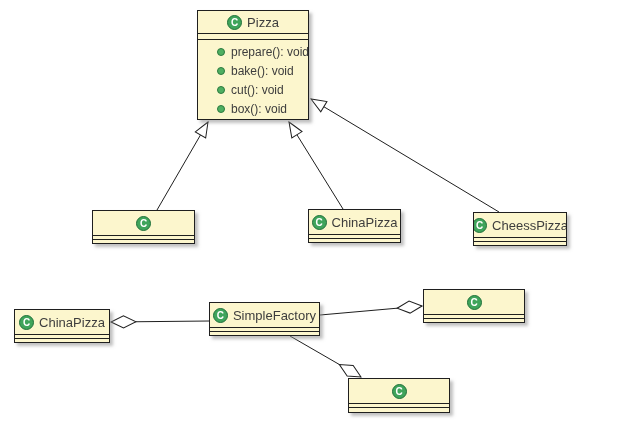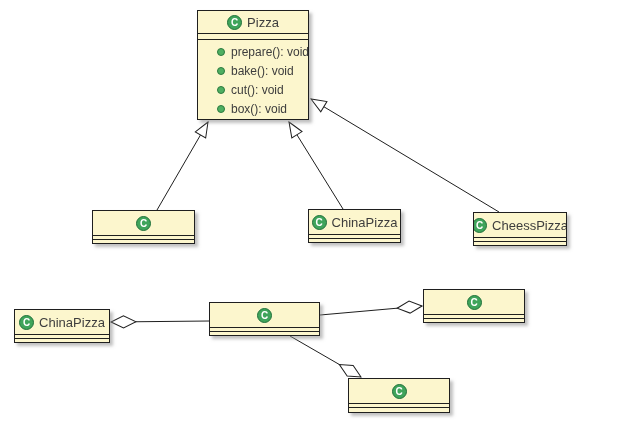--- a/index.html
+++ b/index.html
@@ -118,20 +118,21 @@
       <span class="cicon">C</span>
       <span>ChinaPizza</span>
     </div>
     <div class="comp-empty"></div>
     <div class="comp-empty last"></div>
   </div>
 
   <div class="uml-node" style="left:209px;top:302px;width:111px;height:34px;">
     <div class="uml-title">
       <span class="cicon">C</span>
+      <span>SimpleFactory</span>
     </div>
     <div class="comp-empty"></div>
     <div class="comp-empty last"></div>
   </div>
 
   <div class="uml-node" style="left:423px;top:289px;width:102px;height:34px;">
     <div class="uml-title">
       <span class="cicon">C</span>
     </div>
     <div class="comp-empty"></div>

